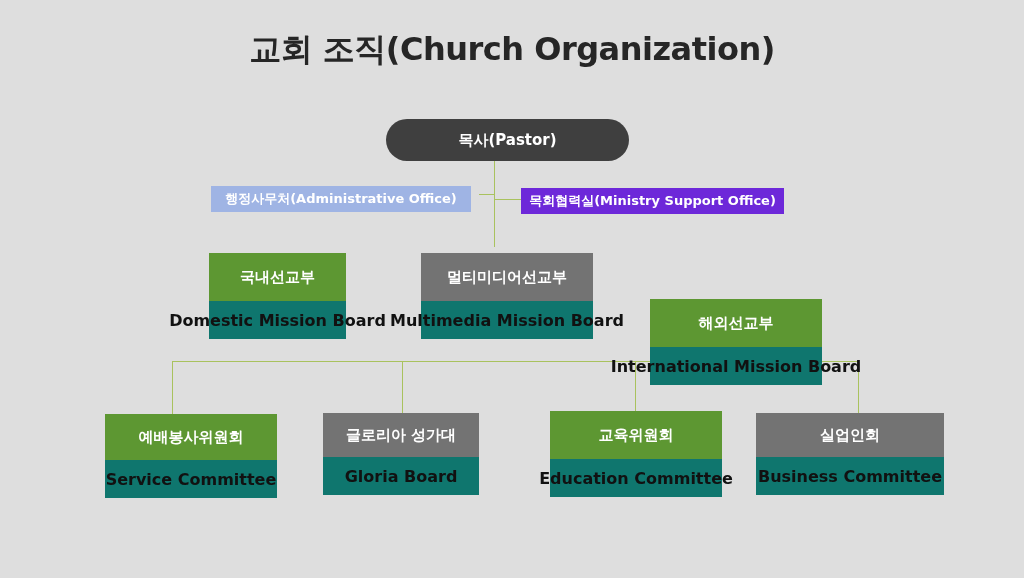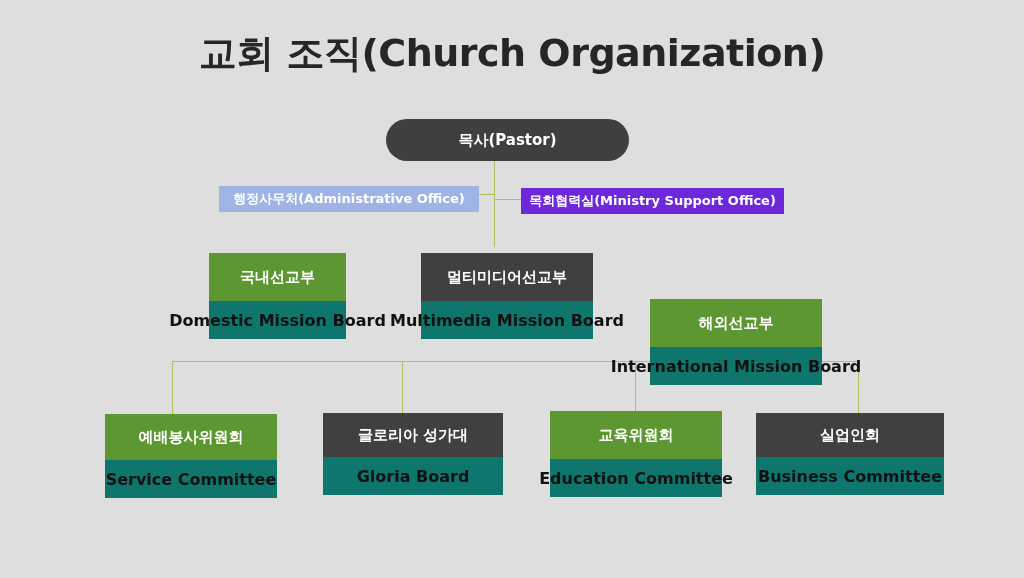--- a/index.html
+++ b/index.html
@@ -2,46 +2,46 @@
 <html><head>
 <meta charset="utf-8">
 <style>
   html, body { margin: 0; padding: 0; }
   body {
     width: 1024px; height: 578px; background: #dedede; position: relative; overflow: hidden;
     font-family: "DejaVu Sans", "Liberation Sans", sans-serif;
   }
   .title {
     position: absolute; left: 0; top: 28px; width: 1024px; text-align: center;
-    font-size: 38px; font-weight: bold; color: #262626; letter-spacing: -0.5px;
+    font-size: 32px; font-weight: bold; color: #262626; letter-spacing: -0.5px;
   }
   .line { position: absolute; background: #a9c25e; }
   .pastor {
     position: absolute; left: 386px; top: 119px; width: 243px; height: 42px;
     background: #3f3f3f; border-radius: 21px; color: #fff;
     display: flex; align-items: center; justify-content: center;
     font-size: 15px; font-weight: bold;
   }
   .office {
     position: absolute; height: 26px; color: #fff; font-size: 13px; font-weight: bold;
     display: flex; align-items: center; justify-content: center; white-space: nowrap;
   }
-  .admin { left: 219px; top: 186px; width: 260px; background: #9fb4e4; }
+  .admin { left: 211px; top: 186px; width: 260px; background: #9fb4e4; }
   .ministry { left: 521px; top: 188px; width: 263px; background: #6d28d9; }
   .box { position: absolute; }
   .box .head {
     height: 48px; color: #fff; font-size: 15px; font-weight: bold;
     display: flex; align-items: center; justify-content: center; white-space: nowrap;
   }
   .box .sub {
     height: 38px; background: #0f766e; color: #111; font-size: 16px; font-weight: bold;
     display: flex; align-items: center; justify-content: center; white-space: nowrap;
   }
   .dark { background: #5d9732; }
-  .light { background: #404040; }
+  .light { background: #737373; }
 </style>
 </head>
 <body>
 
 <div class="title">교회 조직(Church Organization)</div>
 
 <div class="line" style="left:494px; top:161px; width:1px; height:86px;"></div>
 <div class="line" style="left:479px; top:194px; width:16px; height:1px;"></div>
 <div class="line" style="left:495px; top:199px; width:26px; height:1px;"></div>
 <div class="line" style="left:172px; top:361px; width:687px; height:1px;"></div>
@@ -65,21 +65,21 @@
 </div>
 <div class="box" style="left:650px; top:251px; width:172px;margin-top:48px;">
   <div class="head dark">해외선교부</div>
   <div class="sub">International Mission Board</div>
 </div>
 
 <div class="box" style="left:105px; top:414px; width:172px;">
   <div class="head dark" style="height:46px;">예배봉사위원회</div>
   <div class="sub">Service Committee</div>
 </div>
-<div class="box" style="left:323px; top:413px; width:180px;">
+<div class="box" style="left:323px; top:413px; width:156px;">
   <div class="head light" style="height:44px;">글로리아 성가대</div>
   <div class="sub">Gloria Board</div>
 </div>
 <div class="box" style="left:550px; top:411px; width:172px;">
   <div class="head dark">교육위원회</div>
   <div class="sub">Education Committee</div>
 </div>
 <div class="box" style="left:756px; top:413px; width:188px;">
   <div class="head light" style="height:44px;">실업인회</div>
   <div class="sub">Business Committee</div>

